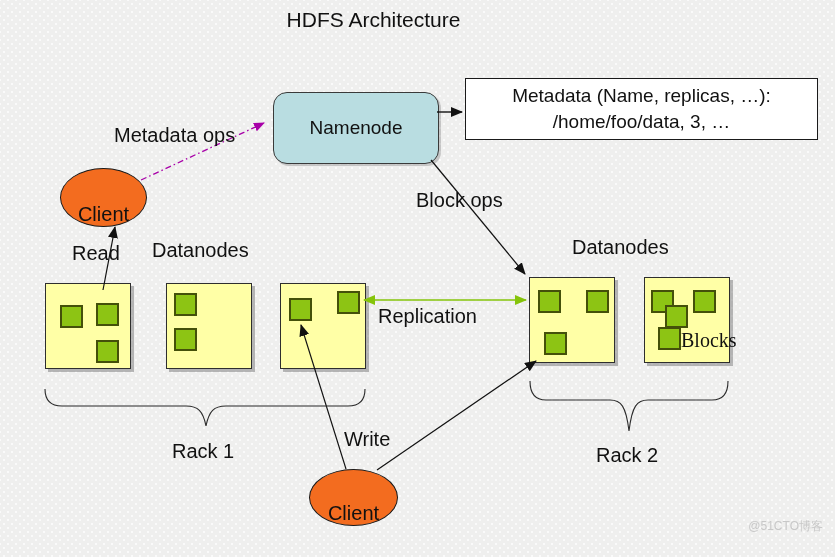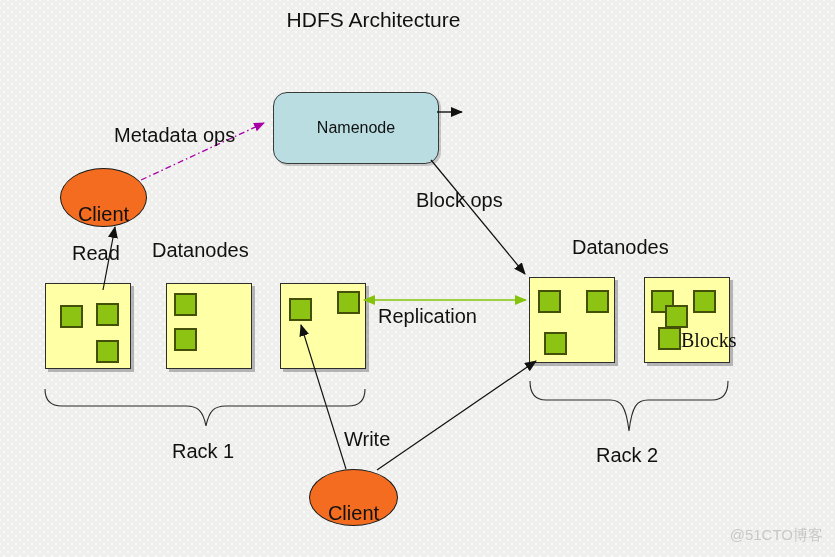--- a/index.html
+++ b/index.html
@@ -16,21 +16,21 @@
     background-position:0 0, 4px 4px;
     overflow:hidden;
   }
   .lbl{position:absolute;font-size:20px;white-space:nowrap;z-index:5;}
   #title{position:absolute;top:8px;left:0;width:747px;text-align:center;font-size:21px;z-index:5;}
   #namenode{
     position:absolute;left:273px;top:92px;width:164px;height:70px;
     background:var(--namenode_fill,#b9dde1);
     border:1.5px solid #3a3a3a;border-radius:14px;
     display:flex;align-items:center;justify-content:center;
-    font-size:16px;z-index:3;
+    font-size:19px;z-index:3;
     box-shadow:2px 2px 0 rgba(120,120,120,.35);
   }
   #metadata-box{
     position:absolute;left:465px;top:78px;width:351px;height:60px;
     background:#fff;border:1.5px solid #1a1a1a;
     display:flex;flex-direction:column;align-items:center;justify-content:center;
     font-size:19px;line-height:26px;z-index:3;
   }
   .client{
     position:absolute;
@@ -47,33 +47,37 @@
     border:1.5px solid #2e2e2e;
     box-shadow:3px 3px 0 rgba(120,120,120,.5);
     z-index:2;box-sizing:border-box;
   }
   .block{
     position:absolute;width:23px;height:23px;box-sizing:border-box;
     background:var(--block_fill,#8dc414);
     border:2px solid #44500a;
   }
   #arrows{position:absolute;left:0;top:0;z-index:4;pointer-events:none;}
-  #watermark{position:absolute;right:12px;bottom:12px;font-size:15px;color:#c8c8c8;z-index:5;}
+  #watermark{position:absolute;right:12px;bottom:22px;font-size:12px;color:#c8c8c8;z-index:5;}
 </style>
 </head>
 <body>
 
 <div id="canvas" style="--namenode_fill: #b9dde1; --datanode_fill: #ffffa6; --block_fill: #8dc414; --client_fill: #f36c1f; --replication: #85c40a; --metadata_ops: #a800a8;">
 
   <div id="title">HDFS Architecture</div>
 
   <div id="namenode">
     <span>Namenode</span>
   </div>
 
+  <div id="metadata-box">
+    <span>Metadata (Name, replicas, …):</span>
+    <span>/home/foo/data, 3, …</span>
+  </div>
 
   <div id="client-top" class="client">
     <span>Client</span>
   </div>
   <div id="client-bottom" class="client">
     <span>Client</span>
   </div>
 
   <div class="datanode" style="left:45px;top:283px;">
       <div class="block" style="left: 14px; top: 21px;"></div>

